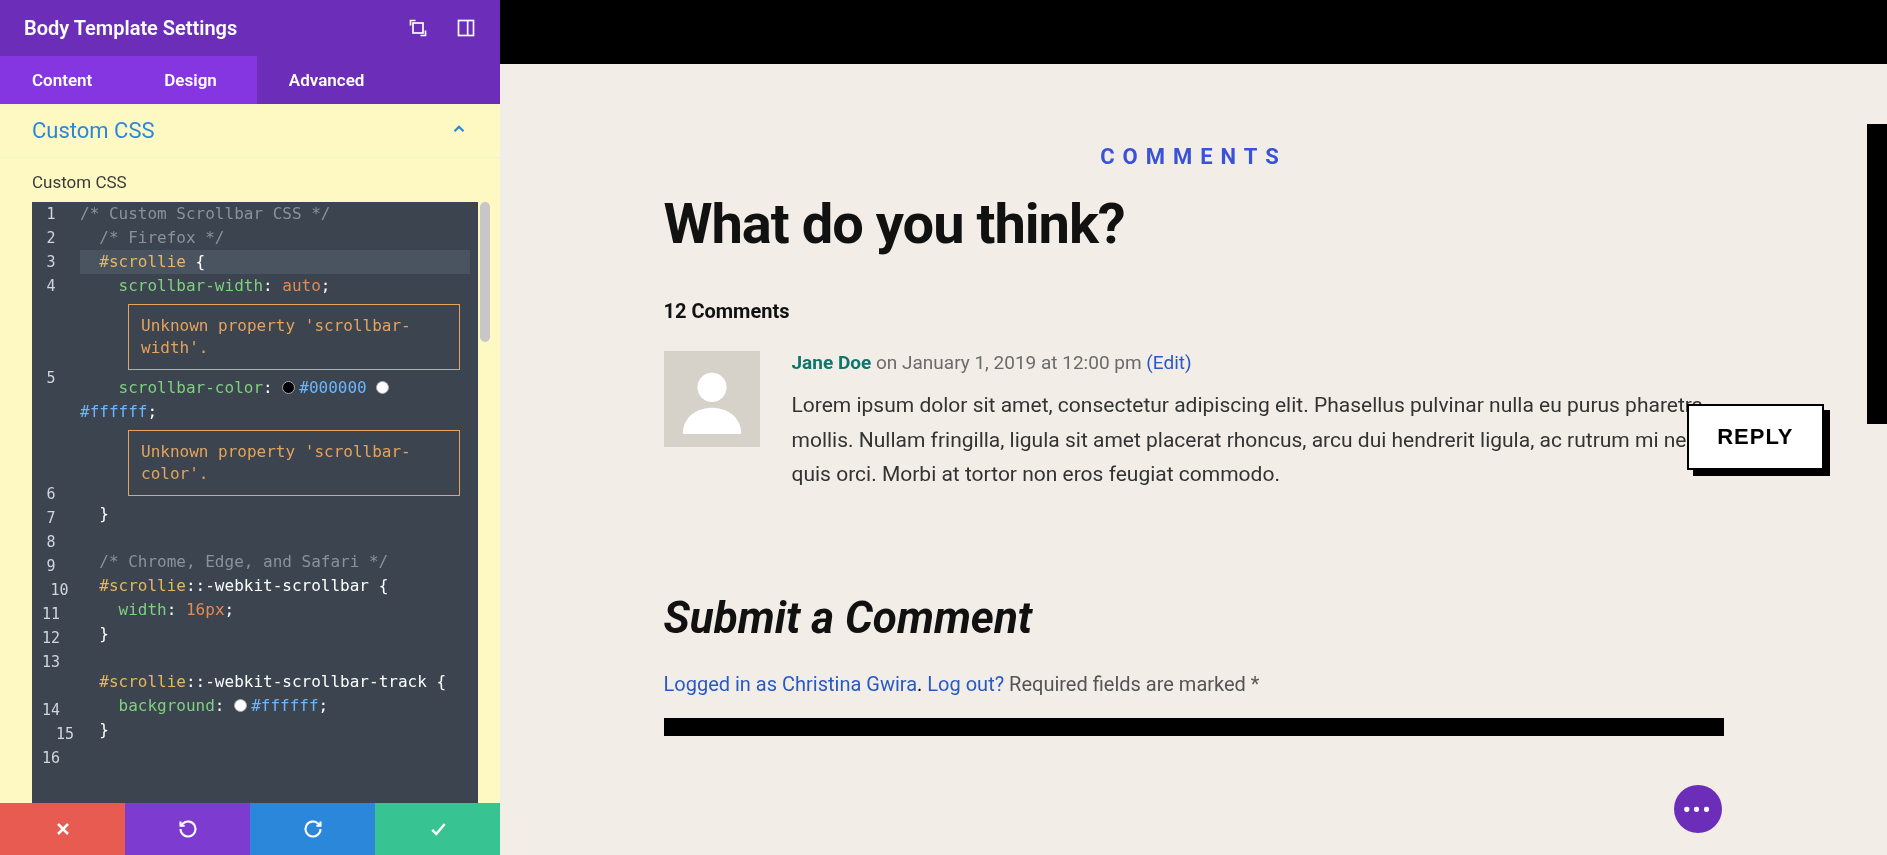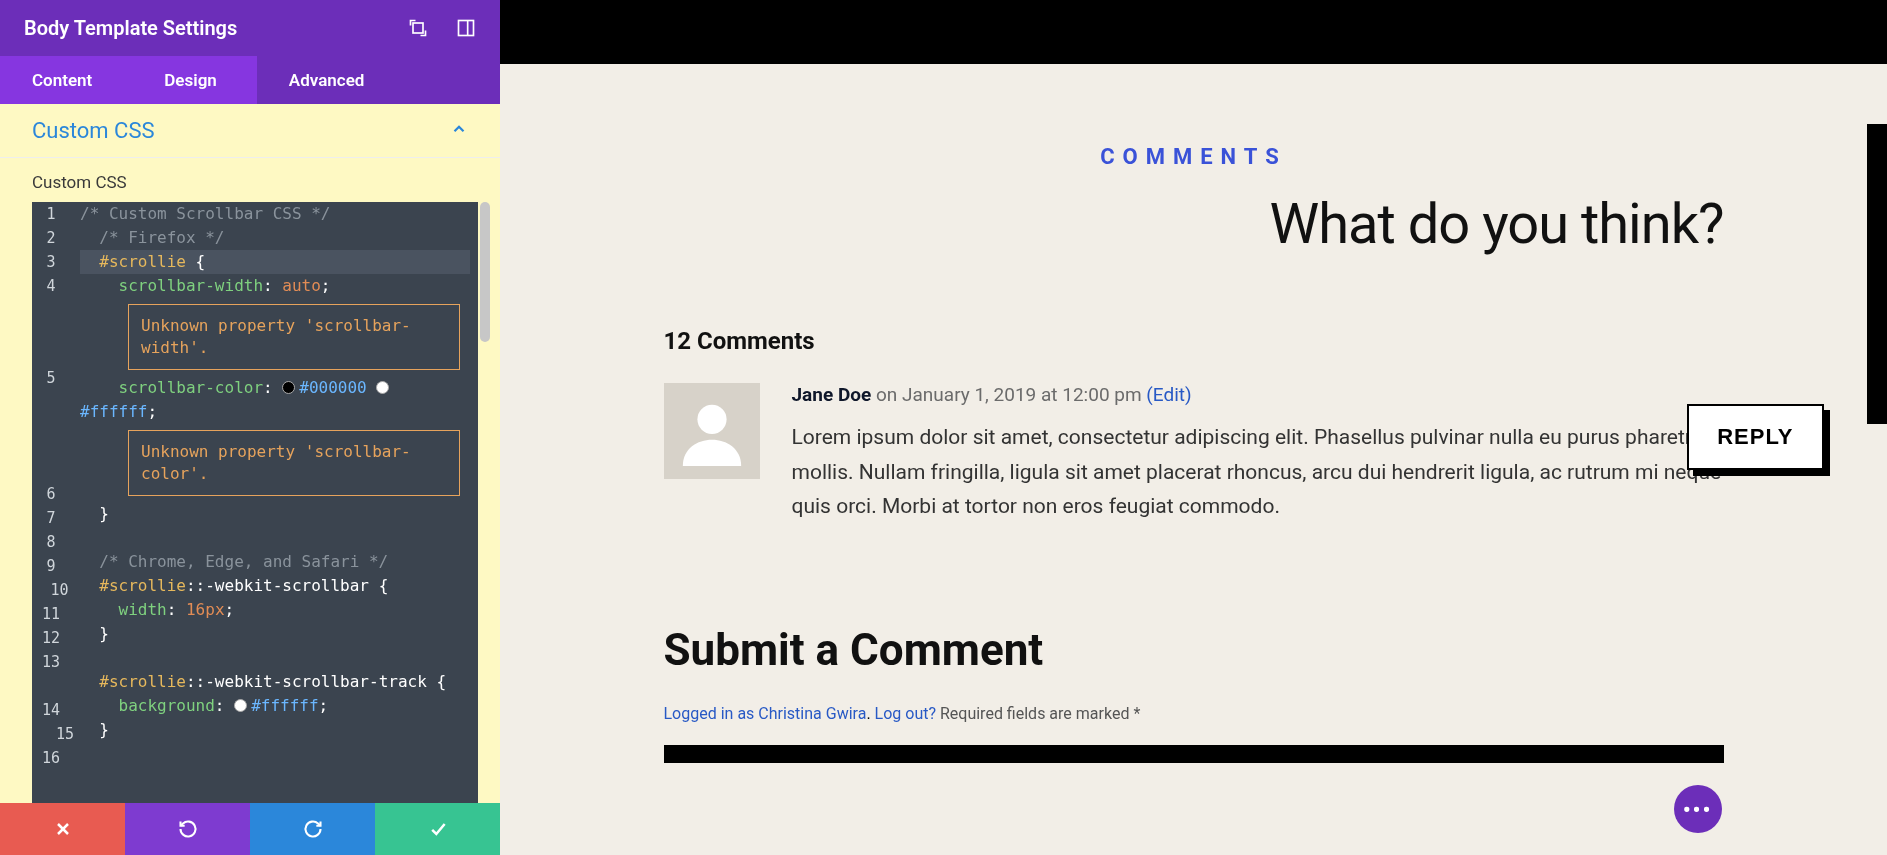--- a/index.html
+++ b/index.html
@@ -56,38 +56,38 @@
 .fbtn.green { background: #37c492; }
 .fbtn svg { width: 20px; height: 20px; }
 
 
 .content { flex: 1; background: #f2eee7; position: relative; padding-top: 64px; overflow: hidden; }
 .content::before { content: ""; position: absolute; left: 0; right: 0; top: 0; height: 64px; background: #000; }
 
 .page { max-width: 1060px; margin: 80px auto 0; position: relative; }
 
 .eyebrow { text-align: center; color: #3a52d8; font-size: 22px; font-weight: 700; letter-spacing: 8px; }
-.headline { text-align: right; font-size: 56px; font-weight: 400; margin-top: 22px; color: #111; letter-spacing: -1px; }
-
-.count { font-size: 24px; font-weight: 700; margin-top: 70px; color: #111; }
+.headline { text-align: left; font-size: 56px; font-weight: 700; margin-top: 22px; color: #111; letter-spacing: -1px; }
+
+.count { font-size: 20px; font-weight: 700; margin-top: 42px; color: #111; }
 
 .comment { display: flex; margin-top: 28px; gap: 32px; }
 .avatar { width: 96px; height: 96px; background: #d7d2c9; display: flex; align-items: center; justify-content: center; flex-shrink: 0; }
 .avatar svg { width: 70px; height: 70px; }
 .c-body { flex: 1; }
 .c-meta { font-size: 19px; margin-bottom: 14px; }
-.c-author { color: #0f172a; font-weight: 700; }
+.c-author { color: #0f766e; font-weight: 700; }
 .c-date { color: #6b6b6b; }
 .c-edit { color: #2859c5; }
 .c-text { font-size: 21px; line-height: 1.65; color: #333; }
 
 .reply-btn { position: absolute; right: -100px; top: 260px; background: #fff; border: 2px solid #000; box-shadow: 6px 6px 0 #000; padding: 18px 28px; font-size: 22px; font-weight: 700; letter-spacing: 1px; cursor: pointer; }
 
-.submit-h { font-size: 44px; font-weight: 700; margin-top: 100px; color: #111; }
-.login-line { font-size: 16px; margin-top: 28px; }
+.submit-h { font-size: 44px; font-weight: 700; margin-top: 100px; color: #111; font-style: italic; }
+.login-line { font-size: 20px; margin-top: 28px; }
 .login-line a { color: #2859c5; text-decoration: none; }
 .login-line .req { color: #555; }
 
 .black-bar { height: 18px; background: #000; margin-top: 22px; }
 
 .accent-bar { position: absolute; top: 124px; right: 0; width: 20px; height: 300px; background: #000; }
 
 .fab { position: absolute; bottom: 22px; left: 50%; transform: translateX(480px); width: 48px; height: 48px; border-radius: 50%; background: #6c2eb9; color: #fff; display: flex; align-items: center; justify-content: center; font-size: 22px; font-weight: 700; cursor: pointer; letter-spacing: 2px; }
 </style>
 </head>

